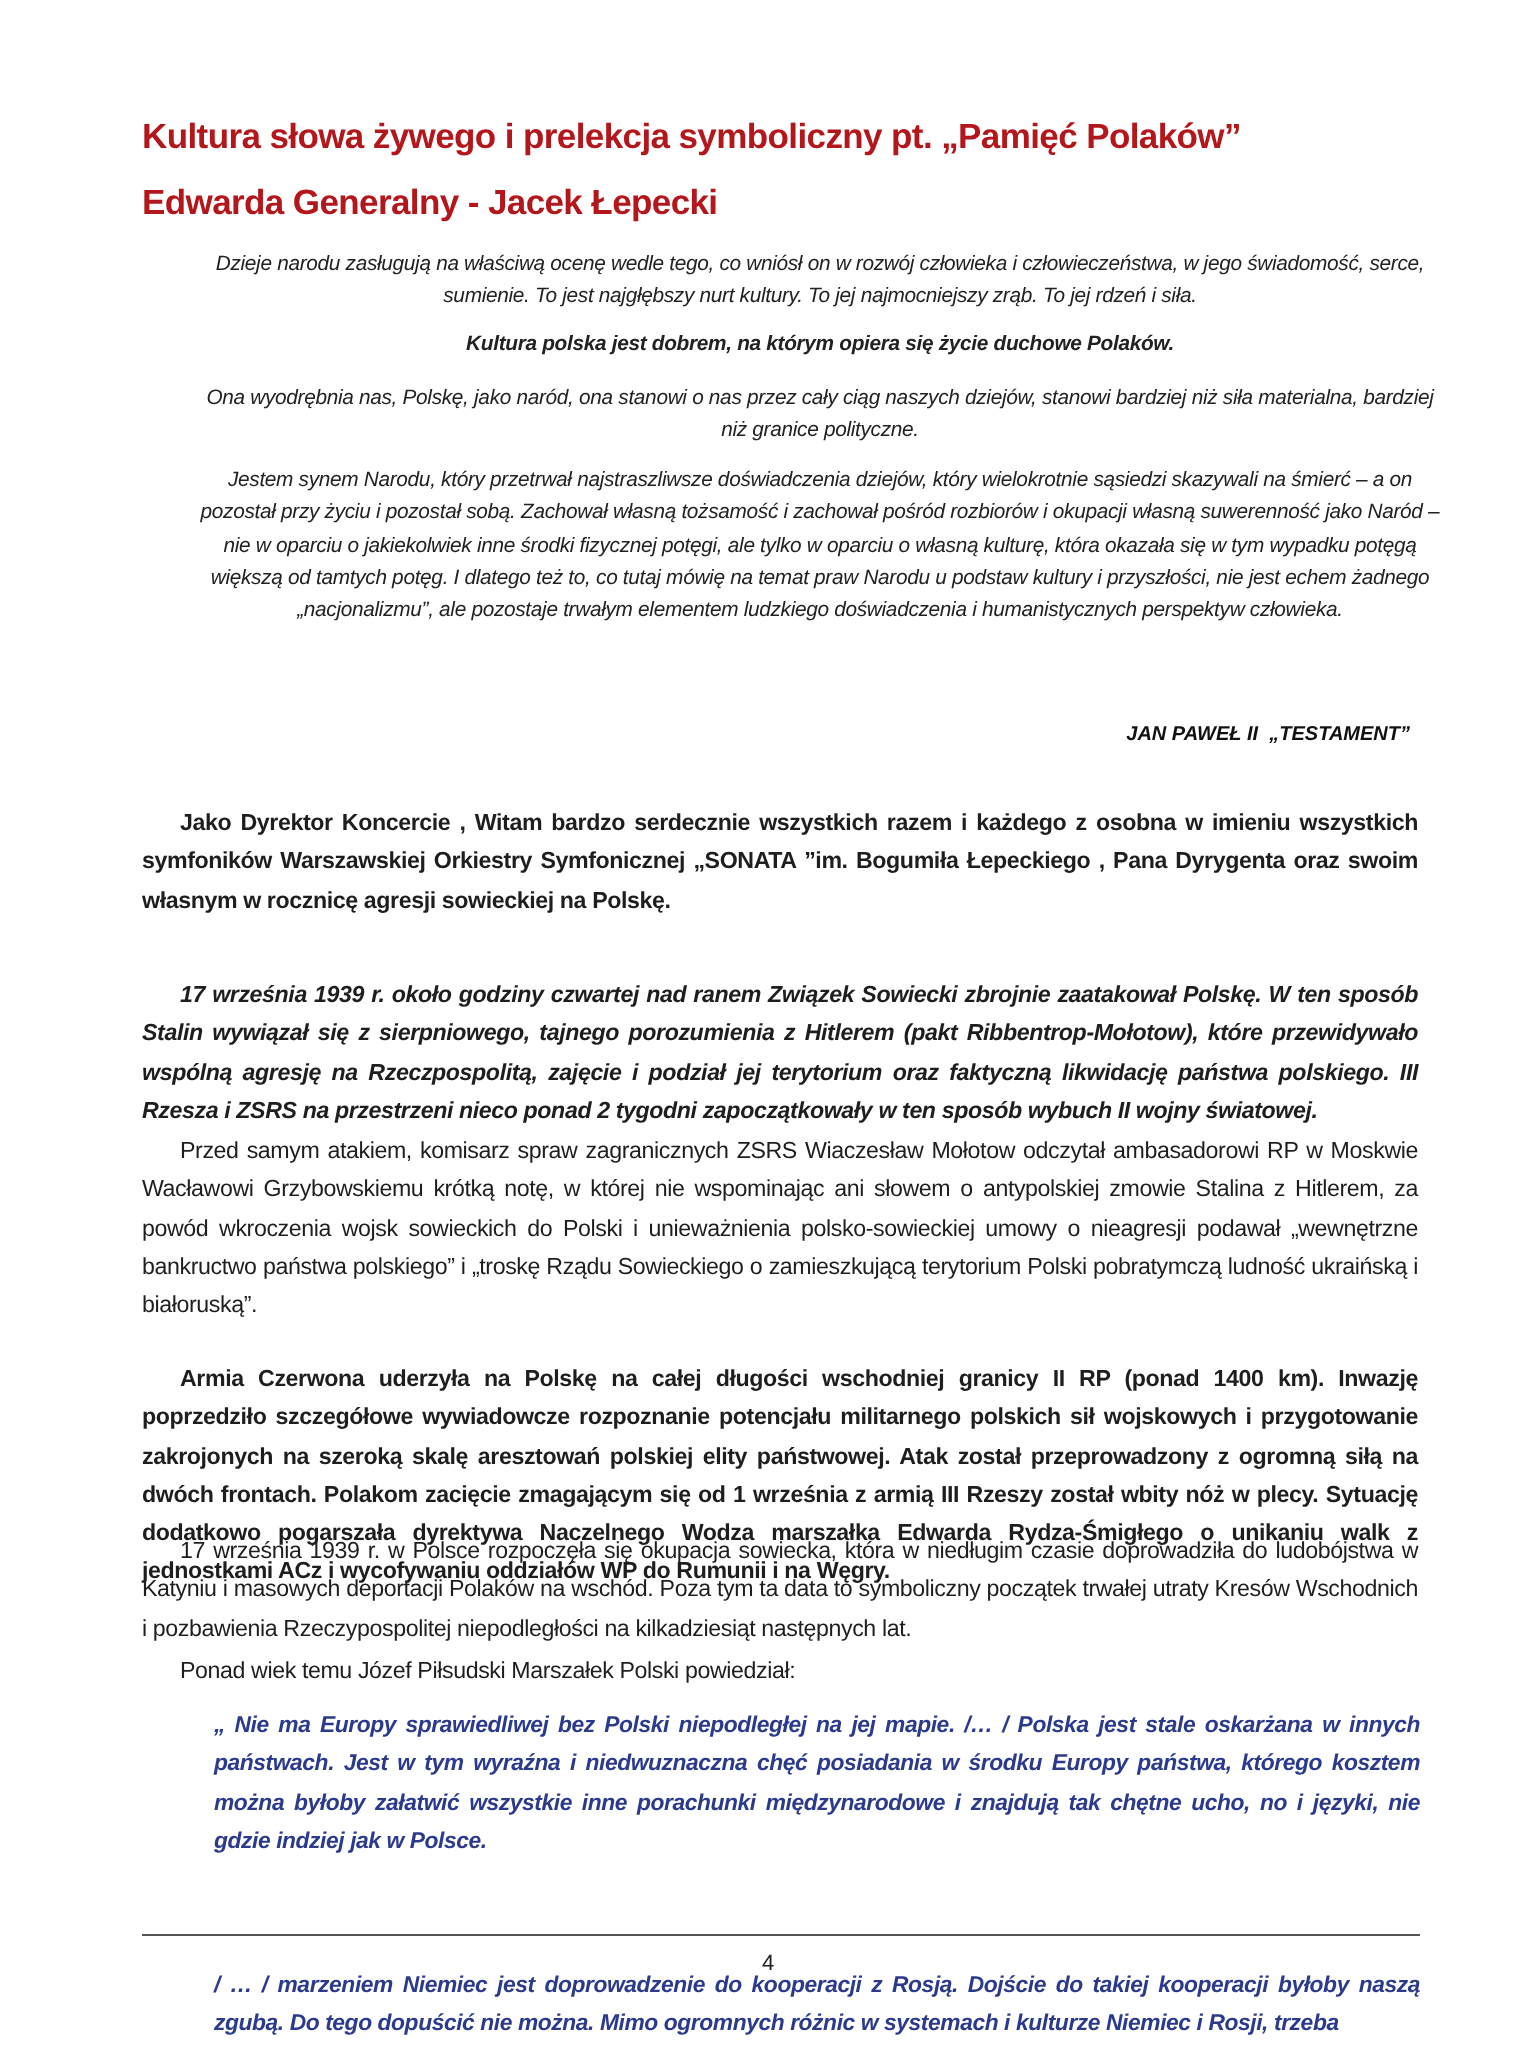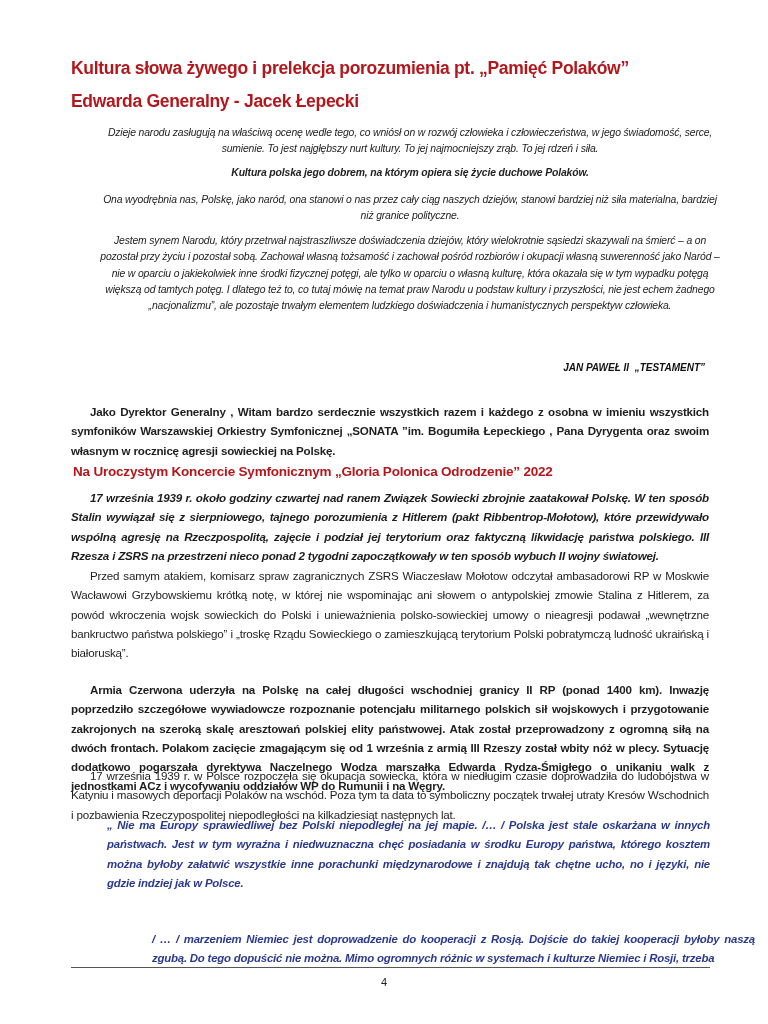--- a/index.html
+++ b/index.html
@@ -41,59 +41,59 @@
     #p2 { top: 488px; font-style: italic; }
     #p3 { top: 566px; }
     #p4 { top: 680px; font-weight: bold; }
     #p5 { top: 766px; }
     #p6 { top: 826px; }
     .quote {
       position: absolute; left: 107px; width: 603px; font-size: 11.4px; line-height: 19.3px;
       font-style: italic; font-weight: bold; color: #2b3a8c; text-align: justify; margin: 0;
       letter-spacing: -0.2px;
     }
-    #q1 { top: 816px; }
-    #q2 { top: 930px; margin-left: 45px; }
+    #q1 { top: 854px; }
+    #q2 { top: 984px; }
     .rule {
       position: absolute; left: 71px; top: 967px; width: 639px; height: 0;
       border-top: 1.4px solid #555;
     }
     .pagenum {
       position: absolute; left: 0; width: 768px; text-align: center; top: 976px;
       font-size: 11px; color: #222;
     }
   </style>
 </head>
 <body>
 
 <div class="page">
-  <h1 class="title" id="t1">Kultura słowa żywego i prelekcja porozumienia pt. „Pamięć Polaków”</h1>
+  <h1 class="title" id="t1">Kultura słowa żywego i prelekcja symboliczny pt. „Pamięć Polaków”</h1>
   <h2 class="title" id="t2">Edwarda Generalny - Jacek Łepecki</h2>
 
   <div class="motto" id="m1">
     <p>Dzieje narodu zasługują na właściwą ocenę wedle tego, co wniósł on w rozwój człowieka i człowieczeństwa, w jego świadomość, serce, sumienie. To jest najgłębszy nurt kultury. To jej najmocniejszy zrąb. To jej rdzeń i siła.</p>
   </div>
   <div class="motto" id="m2">
-    <p>Kultura polska jego dobrem, na którym opiera się życie duchowe Polaków.</p>
+    <p>Kultura polska jest dobrem, na którym opiera się życie duchowe Polaków.</p>
   </div>
   <div class="motto" id="m3">
     <p>Ona wyodrębnia nas, Polskę, jako naród, ona stanowi o nas przez cały ciąg naszych dziejów, stanowi bardziej niż siła materialna, bardziej niż granice polityczne.</p>
   </div>
   <div class="motto" id="m4">
     <p>Jestem synem Narodu, który przetrwał najstraszliwsze doświadczenia dziejów, który wielokrotnie sąsiedzi skazywali na śmierć – a on pozostał przy życiu i pozostał sobą. Zachował własną tożsamość i zachował pośród rozbiorów i okupacji własną suwerenność jako Naród – nie w oparciu o jakiekolwiek inne środki fizycznej potęgi, ale tylko w oparciu o własną kulturę, która okazała się w tym wypadku potęgą większą od tamtych potęg. I dlatego też to, co tutaj mówię na temat praw Narodu u podstaw kultury i przyszłości, nie jest echem żadnego „nacjonalizmu”, ale pozostaje trwałym elementem ludzkiego doświadczenia i humanistycznych perspektyw człowieka.</p>
   </div>
   <div class="sign">JAN PAWEŁ II  „TESTAMENT”</div>
 
-  <p class="para bold" id="p1">Jako Dyrektor Generalny , Witam bardzo serdecznie wszystkich razem i każdego z osobna  w imieniu wszystkich symfoników  Warszawskiej Orkiestry Symfonicznej „SONATA ”im. Bogumiła Łepeckiego , Pana Dyrygenta  oraz swoim własnym  w rocznicę  agresji sowieckiej na Polskę.</p>
+  <p class="para bold" id="p1">Jako Dyrektor Koncercie , Witam bardzo serdecznie wszystkich razem i każdego z osobna  w imieniu wszystkich symfoników  Warszawskiej Orkiestry Symfonicznej „SONATA ”im. Bogumiła Łepeckiego , Pana Dyrygenta  oraz swoim własnym  w rocznicę  agresji sowieckiej na Polskę.</p>
 
-  <div class="subhead">Na Uroczystym Koncercie Symfonicznym „Gloria Polonica Odrodzenie” 2022</div>
 
   <p class="para bold" id="p2">17 września 1939 r. około godziny czwartej nad ranem Związek Sowiecki zbrojnie zaatakował Polskę. W ten sposób Stalin wywiązał się z sierpniowego, tajnego porozumienia z Hitlerem (pakt Ribbentrop-Mołotow), które przewidywało wspólną agresję na Rzeczpospolitą, zajęcie i podział jej terytorium oraz faktyczną likwidację państwa polskiego. III Rzesza i ZSRS na przestrzeni nieco ponad 2 tygodni zapoczątkowały w ten sposób wybuch II wojny światowej.</p>
   <p class="para" id="p3">Przed samym atakiem, komisarz spraw zagranicznych ZSRS Wiaczesław Mołotow odczytał ambasadorowi RP w Moskwie Wacławowi Grzybowskiemu krótką notę, w której nie wspominając ani słowem o antypolskiej zmowie Stalina z Hitlerem, za powód wkroczenia wojsk sowieckich do Polski i unieważnienia polsko-sowieckiej umowy o nieagresji podawał „wewnętrzne bankructwo państwa polskiego” i „troskę Rządu Sowieckiego o zamieszkującą terytorium Polski pobratymczą ludność ukraińską i białoruską”.</p>
   <p class="para" id="p4">Armia Czerwona uderzyła na Polskę na całej długości wschodniej granicy II RP (ponad 1400 km). Inwazję poprzedziło szczegółowe wywiadowcze rozpoznanie potencjału militarnego polskich sił wojskowych i przygotowanie zakrojonych na szeroką skalę aresztowań polskiej elity państwowej. Atak został przeprowadzony z ogromną siłą na dwóch frontach. Polakom zacięcie zmagającym się od 1 września z armią III Rzeszy został wbity nóż w plecy. Sytuację dodatkowo pogarszała dyrektywa Naczelnego Wodza marszałka Edwarda Rydza-Śmigłego o unikaniu walk z jednostkami ACz i wycofywaniu oddziałów WP do Rumunii i na Węgry.</p>
   <p class="para" id="p5">17 września 1939 r. w Polsce rozpoczęła się okupacja sowiecka, która w niedługim czasie doprowadziła do ludobójstwa w Katyniu i masowych deportacji Polaków na wschód. Poza tym ta data to symboliczny początek trwałej utraty Kresów Wschodnich i pozbawienia Rzeczypospolitej niepodległości na kilkadziesiąt następnych lat.</p>
+  <p class="para" id="p6">Ponad wiek temu  Józef Piłsudski Marszałek Polski powiedział:</p>
 
   <p class="quote" id="q1">„ Nie ma Europy sprawiedliwej bez Polski niepodległej na jej mapie. /… / Polska jest stale oskarżana w innych państwach. Jest w tym wyraźna i niedwuznaczna chęć posiadania w środku Europy państwa, którego kosztem można byłoby załatwić wszystkie inne porachunki międzynarodowe i  znajdują tak chętne ucho, no i języki, nie gdzie indziej jak w Polsce.</p>
   <p class="quote" id="q2">/ … / marzeniem Niemiec jest doprowadzenie do kooperacji z Rosją. Dojście do takiej kooperacji byłoby naszą zgubą. Do tego dopuścić nie można. Mimo ogromnych różnic w systemach i kulturze Niemiec i Rosji, trzeba</p>
 
   <div class="rule"></div>
   <div class="pagenum">4</div>
 </div>
 
 </body></html>

